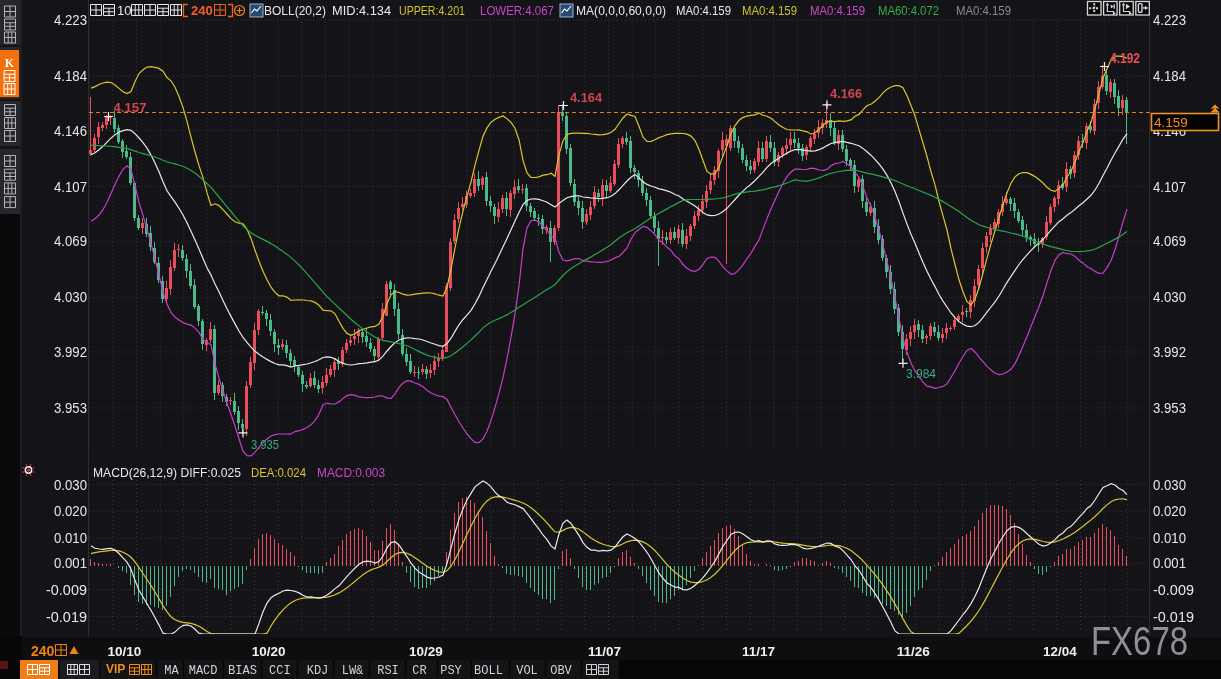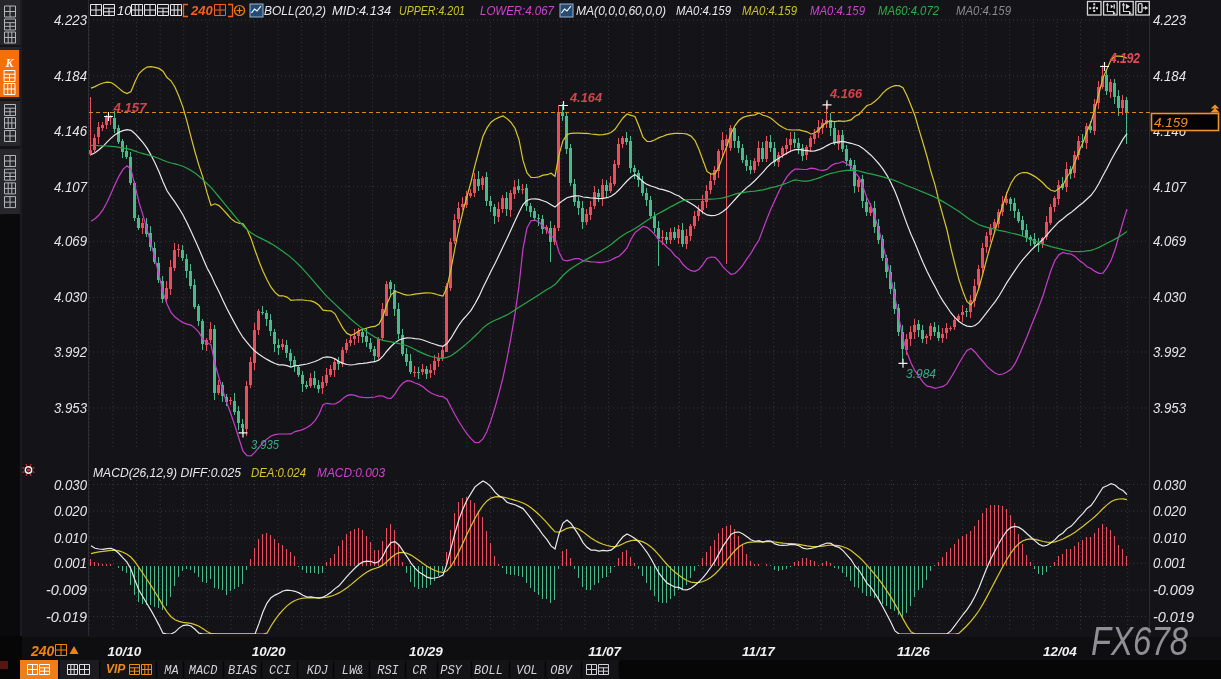--- a/index.html
+++ b/index.html
@@ -1,15 +1,15 @@
 <!DOCTYPE html>
 <html><head><meta charset="utf-8"><title>chart</title>
 <style>
 html,body{margin:0;padding:0;background:#141418;}
-#wrap{position:relative;width:1221px;height:679px;overflow:hidden;font-family:"Liberation Sans",sans-serif;font-style:italic;}
+#wrap{position:relative;width:1221px;height:679px;overflow:hidden;font-family:"Liberation Sans",sans-serif;}
 </style></head>
 <body>
 <div id="wrap"><svg width="1221" height="679" viewBox="0 0 1221 679">
       <rect width="1221" height="679" fill="#141418"></rect>
       <path d="M89 20.0H1149M89 76.0H1149M89 130.7H1149M89 186.7H1149M89 241.3H1149M89 297.4H1149M89 352.0H1149M89 408.0H1149" stroke="#383840" stroke-width="1" stroke-dasharray="1 3" fill="none"></path>
       <path d="M89 484.5H1149M89 511.0H1149M89 538.0H1149M89 563.3H1149M89 590.0H1149M89 616.5H1149" stroke="#383840" stroke-width="1" stroke-dasharray="1 3" fill="none"></path>
       <path d="M89.3 22V450M89.3 480V632M112.9 22V450M112.9 480V632M136.5 22V450M136.5 480V632M160.1 22V450M160.1 480V632M183.7 22V450M183.7 480V632M207.3 22V450M207.3 480V632M230.9 22V450M230.9 480V632M254.5 22V450M254.5 480V632M278.1 22V450M278.1 480V632M301.7 22V450M301.7 480V632M325.3 22V450M325.3 480V632M348.9 22V450M348.9 480V632M372.5 22V450M372.5 480V632M396.1 22V450M396.1 480V632M419.7 22V450M419.7 480V632M443.3 22V450M443.3 480V632M466.9 22V450M466.9 480V632M490.5 22V450M490.5 480V632M514.1 22V450M514.1 480V632M537.7 22V450M537.7 480V632M561.3 22V450M561.3 480V632M584.9 22V450M584.9 480V632M608.5 22V450M608.5 480V632M632.1 22V450M632.1 480V632M655.7 22V450M655.7 480V632M679.3 22V450M679.3 480V632M702.9 22V450M702.9 480V632M726.5 22V450M726.5 480V632M750.1 22V450M750.1 480V632M773.7 22V450M773.7 480V632M797.3 22V450M797.3 480V632M820.9 22V450M820.9 480V632M844.5 22V450M844.5 480V632M868.1 22V450M868.1 480V632M891.7 22V450M891.7 480V632M915.3 22V450M915.3 480V632M938.9 22V450M938.9 480V632M962.5 22V450M962.5 480V632M986.1 22V450M986.1 480V632M1009.7 22V450M1009.7 480V632M1033.3 22V450M1033.3 480V632M1056.9 22V450M1056.9 480V632M1080.5 22V450M1080.5 480V632M1104.1 22V450M1104.1 480V632M1127.7 22V450M1127.7 480V632" stroke="#383840" stroke-width="1" stroke-dasharray="1 3" fill="none"></path>
       <path d="M88.5 0V636M1149.5 0V636" stroke="#2c2c33" stroke-width="1"></path>
       <text x="87.0" y="25.0" fill="#e6e6e8" font-size="14.0" text-anchor="end" font-weight="normal" font-family="Liberation Sans, sans-serif" textLength="33" lengthAdjust="spacingAndGlyphs">4.223</text>
       <text x="1153.0" y="25.0" fill="#e6e6e8" font-size="14.0" text-anchor="start" font-weight="normal" font-family="Liberation Sans, sans-serif" textLength="33" lengthAdjust="spacingAndGlyphs">4.223</text>

